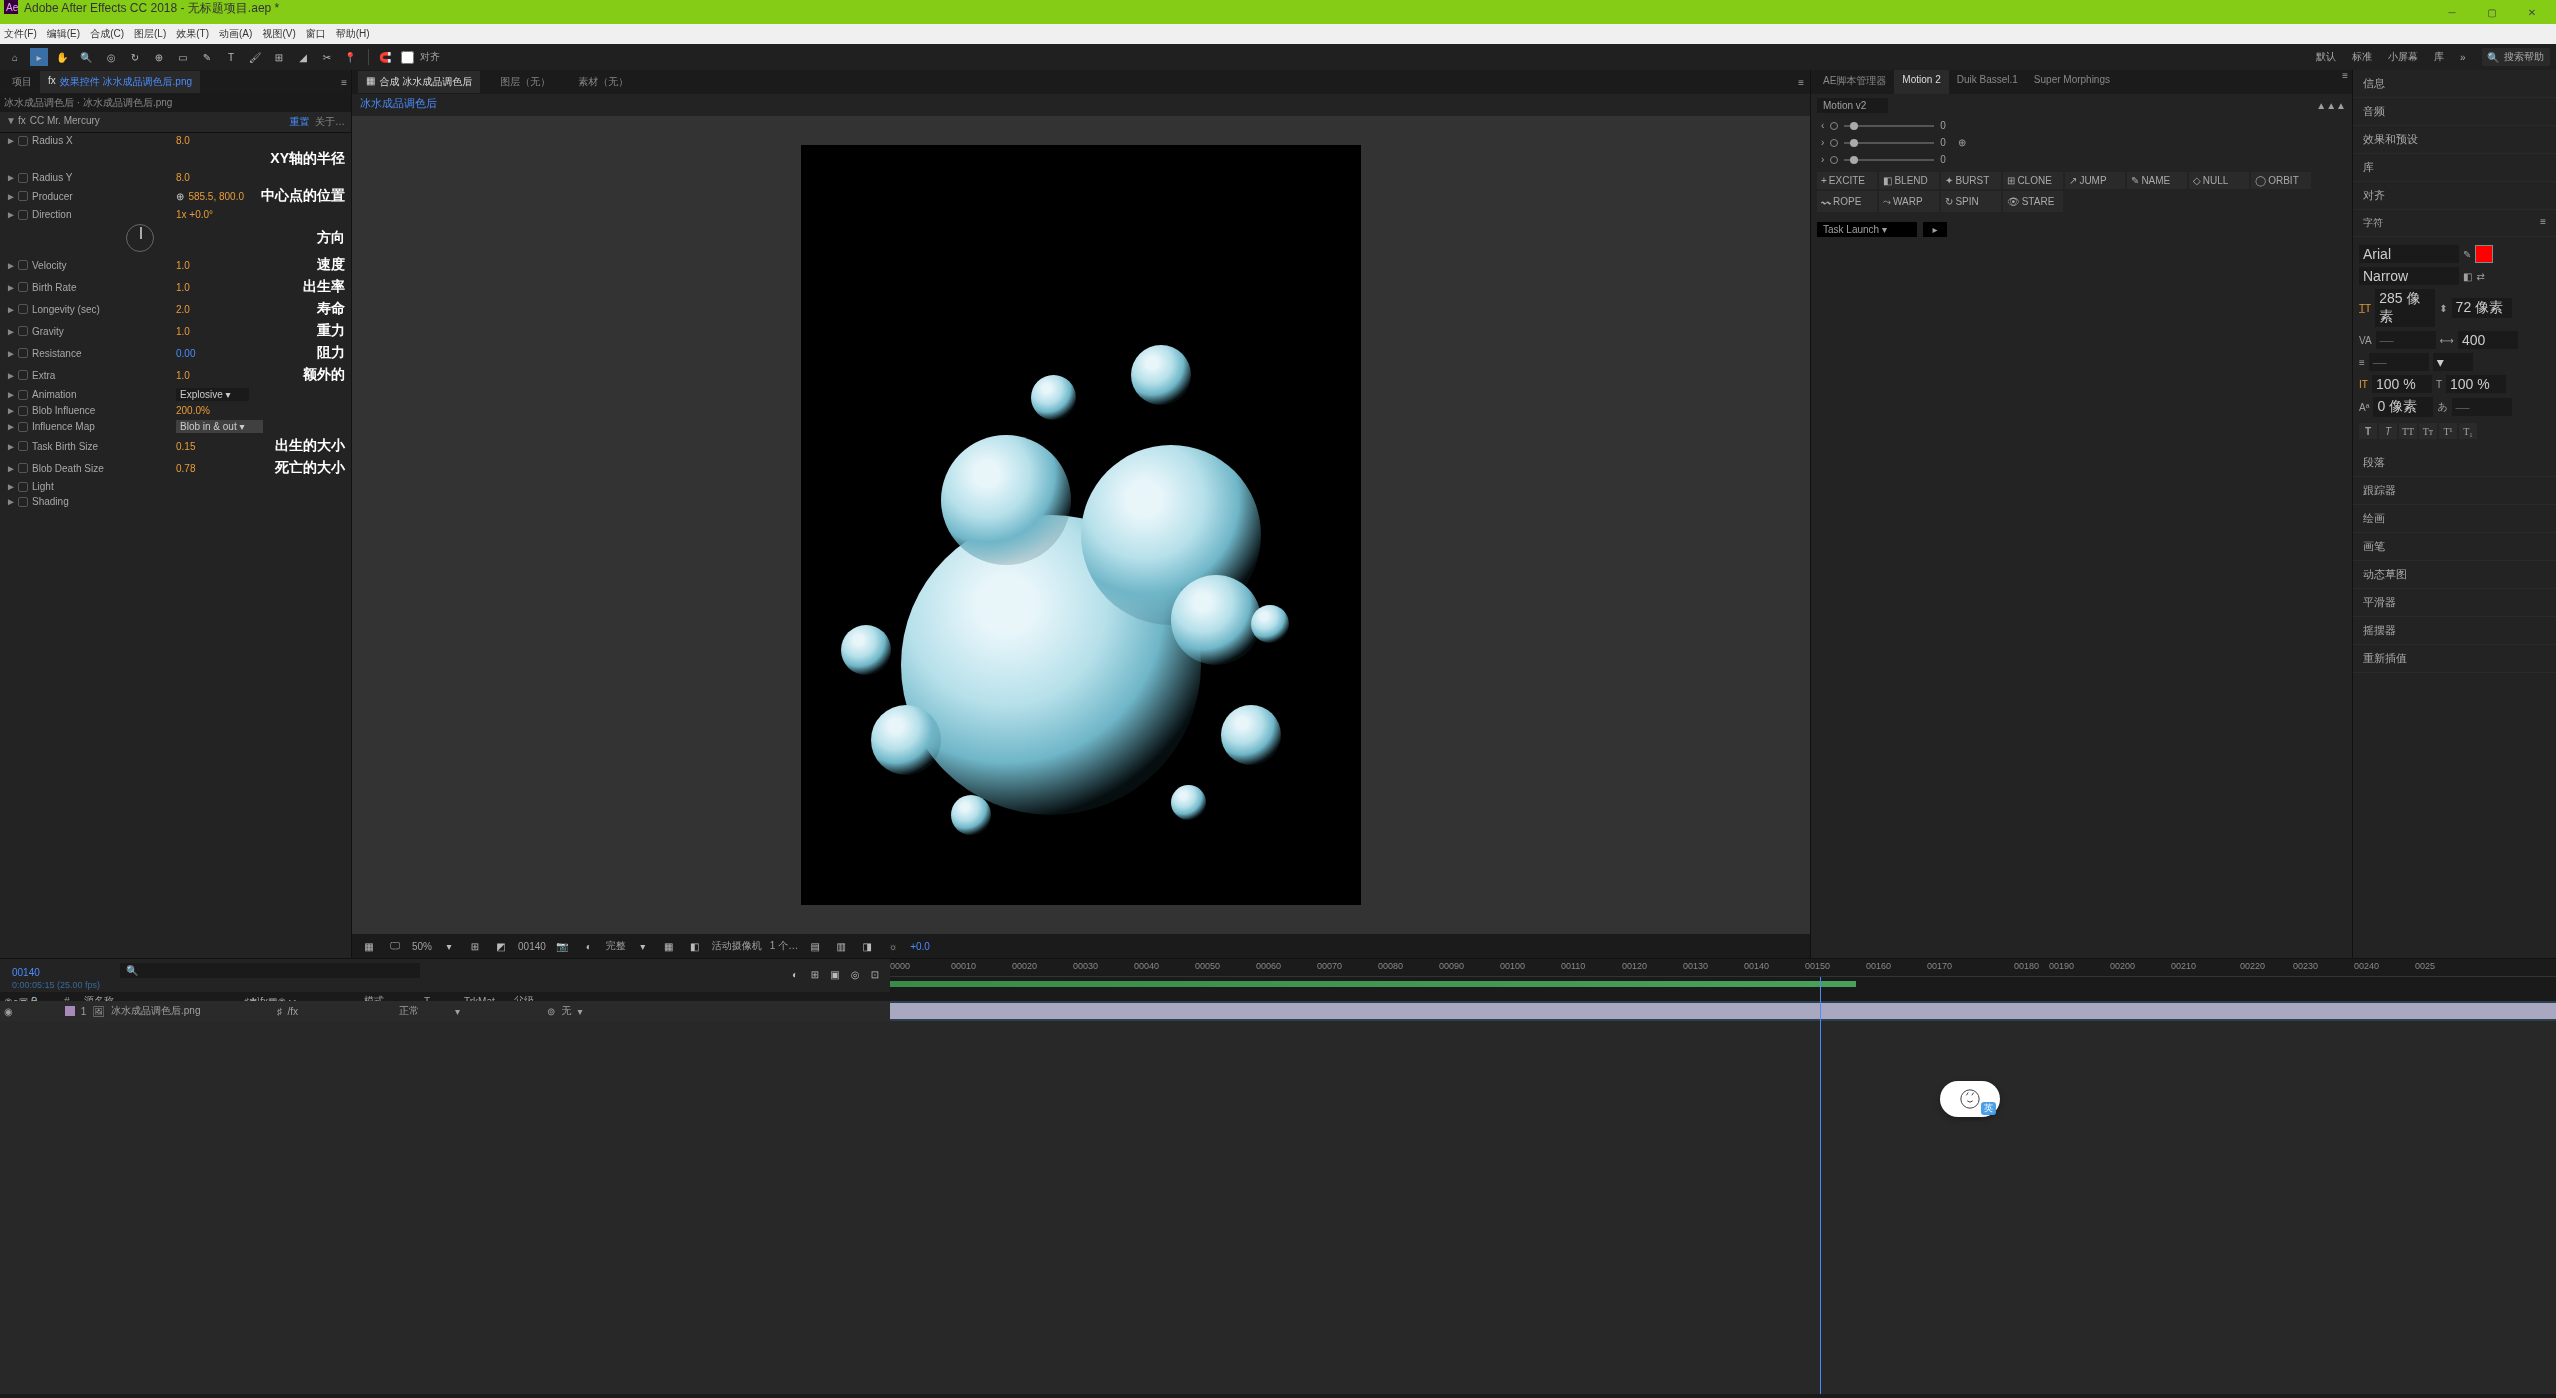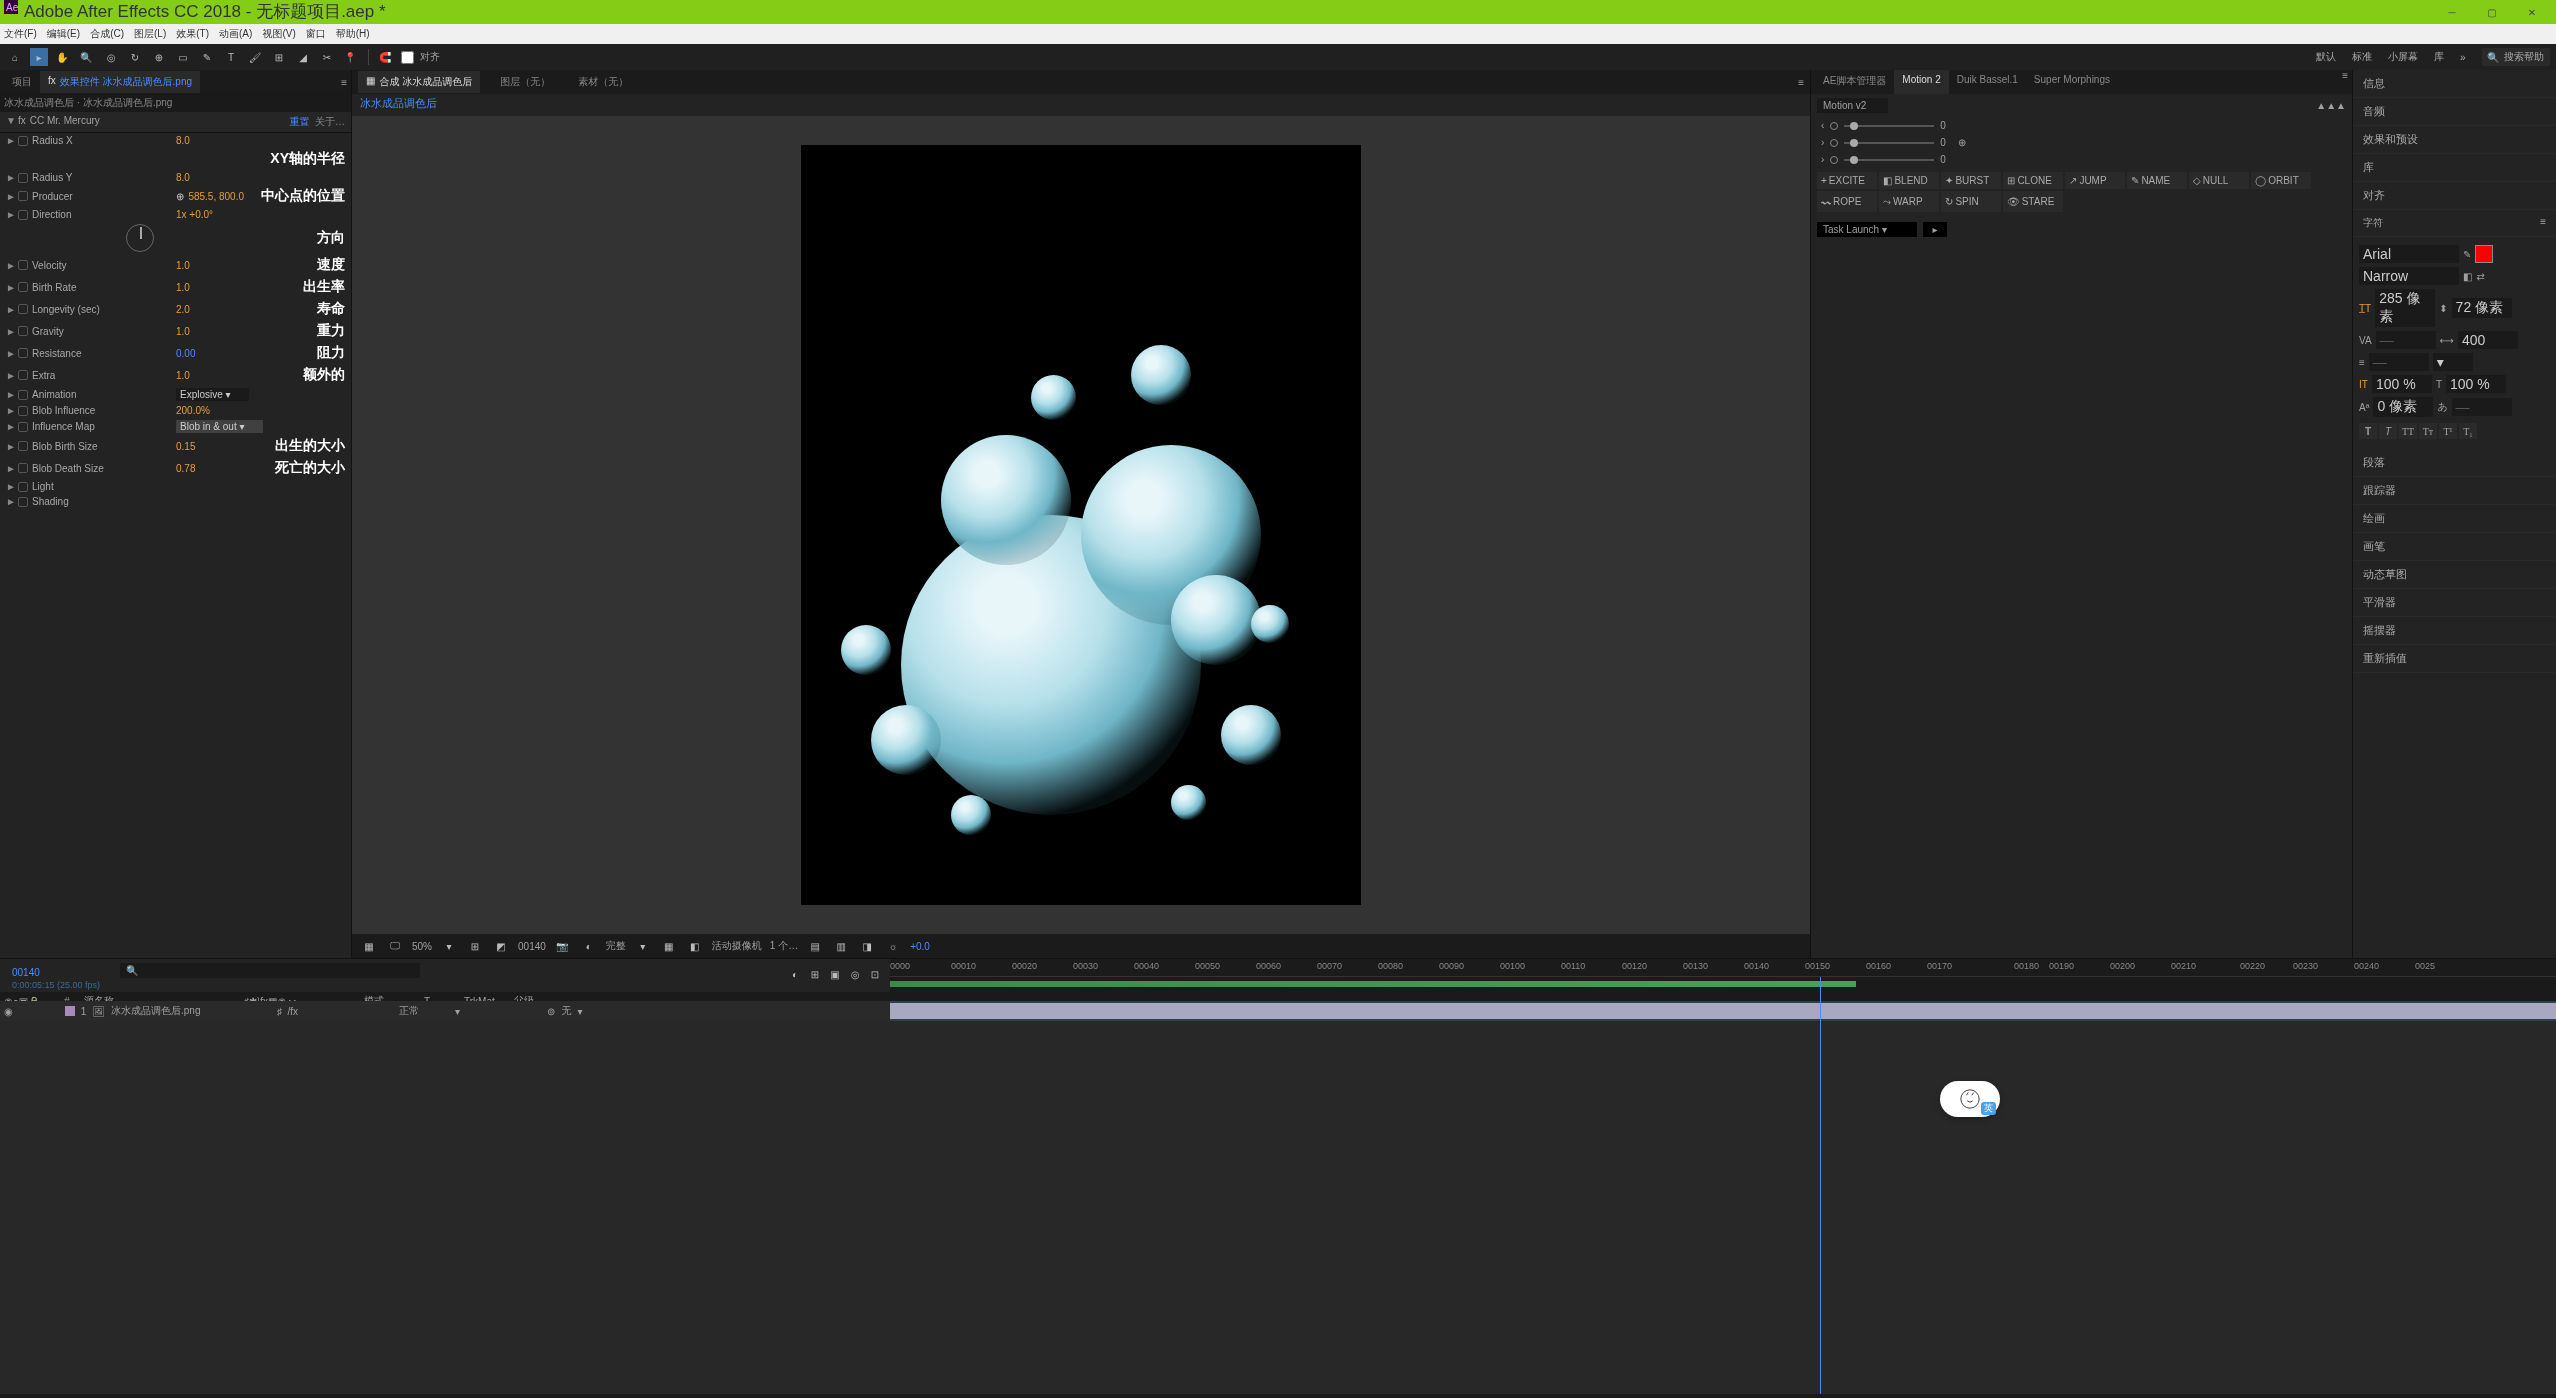--- a/index.html
+++ b/index.html
@@ -1,18 +1,18 @@
 <!DOCTYPE html>
 <html><head>
 <meta charset="utf-8">
 <style>
 * { margin: 0; padding: 0; box-sizing: border-box; font-family: "Microsoft YaHei", Arial, sans-serif; font-size: 10px; user-select: none; }
 body { background: #1e1e1e; color: #a0a0a0; width: 2556px; height: 1398px; overflow: hidden; }
 .titlebar { background: #84cc16; color: #333; height: 24px; display: flex; align-items: flex-start; padding: 0 4px; }
-.titlebar .title { margin-left: 6px; flex: 1; font-size: 17px; }
+.titlebar .title { margin-left: 6px; flex: 1; font-size: 12px; }
 .winbtns { display: flex; }
 .winbtns div { width: 40px; height: 24px; display: flex; align-items: center; justify-content: center; color: #444; }
 .menubar { background: #f0f0f0; color: #333; height: 20px; display: flex; align-items: center; padding: 0 4px; gap: 10px; font-size: 11px; }
 .toolbar { background: #202020; height: 26px; display: flex; align-items: center; padding: 0 6px; gap: 6px; }
 .tool { width: 18px; height: 18px; display: flex; align-items: center; justify-content: center; color: #bbb; }
 .tool.active { background: #3a6fa5; }
 .tool-sep { width: 1px; height: 16px; background: #444; margin: 0 2px; }
 .topright { margin-left: auto; display: flex; gap: 16px; font-size: 11px; color: #aaa; align-items: center; }
 .search { background: #2a2a2a; padding: 2px 6px; border-radius: 2px; display: flex; gap: 4px; align-items: center; }
 
@@ -262,21 +262,21 @@
         <div class="fx-row">
           <span class="fx-tw">►</span>
           <span class="fx-sw"></span>
           <span class="fx-label">Influence Map</span>
           <span style="background:#404040;padding:1px 18px 1px 4px;color:#ccc">Blob in &amp; out ▾</span>
           <span class="fx-anno"></span>
         </div>
         <div class="fx-row">
           <span class="fx-tw">►</span>
           <span class="fx-sw"></span>
-          <span class="fx-label">Blob Birth Size</span>
+          <span class="fx-label">Task Birth Size</span>
           <span class="fx-val" style="color:#e89c3a">0.15</span>
           <span class="fx-anno">出生的大小</span>
         </div>
         <div class="fx-row">
           <span class="fx-tw">►</span>
           <span class="fx-sw"></span>
           <span class="fx-label">Blob Death Size</span>
           <span class="fx-val" style="color:#e89c3a">0.78</span>
           <span class="fx-anno">死亡的大小</span>
         </div>

